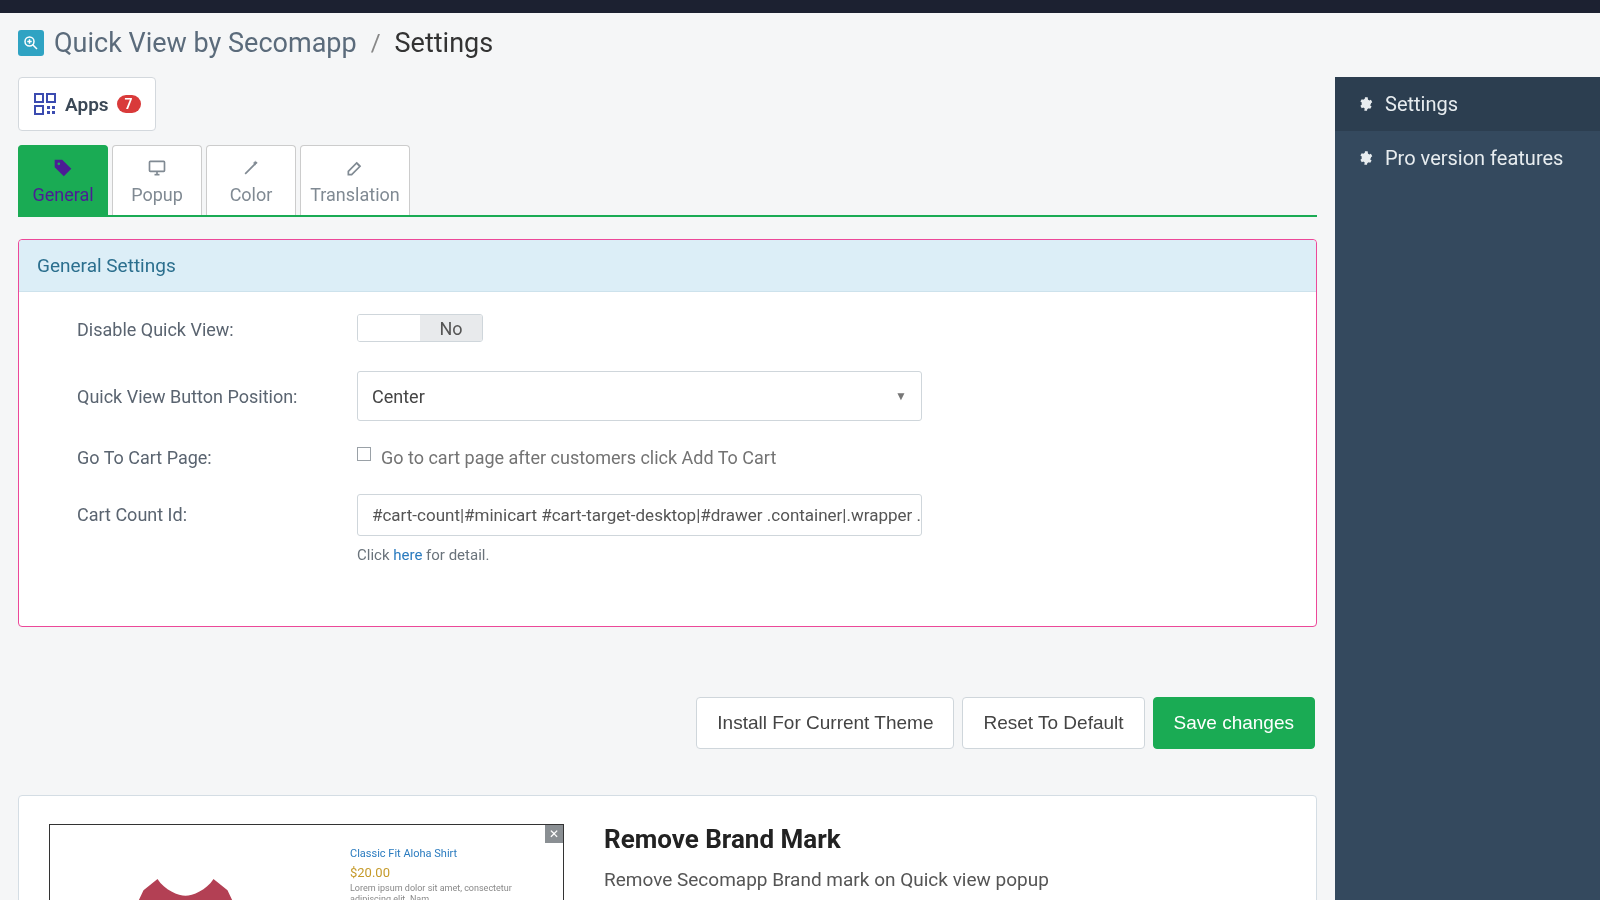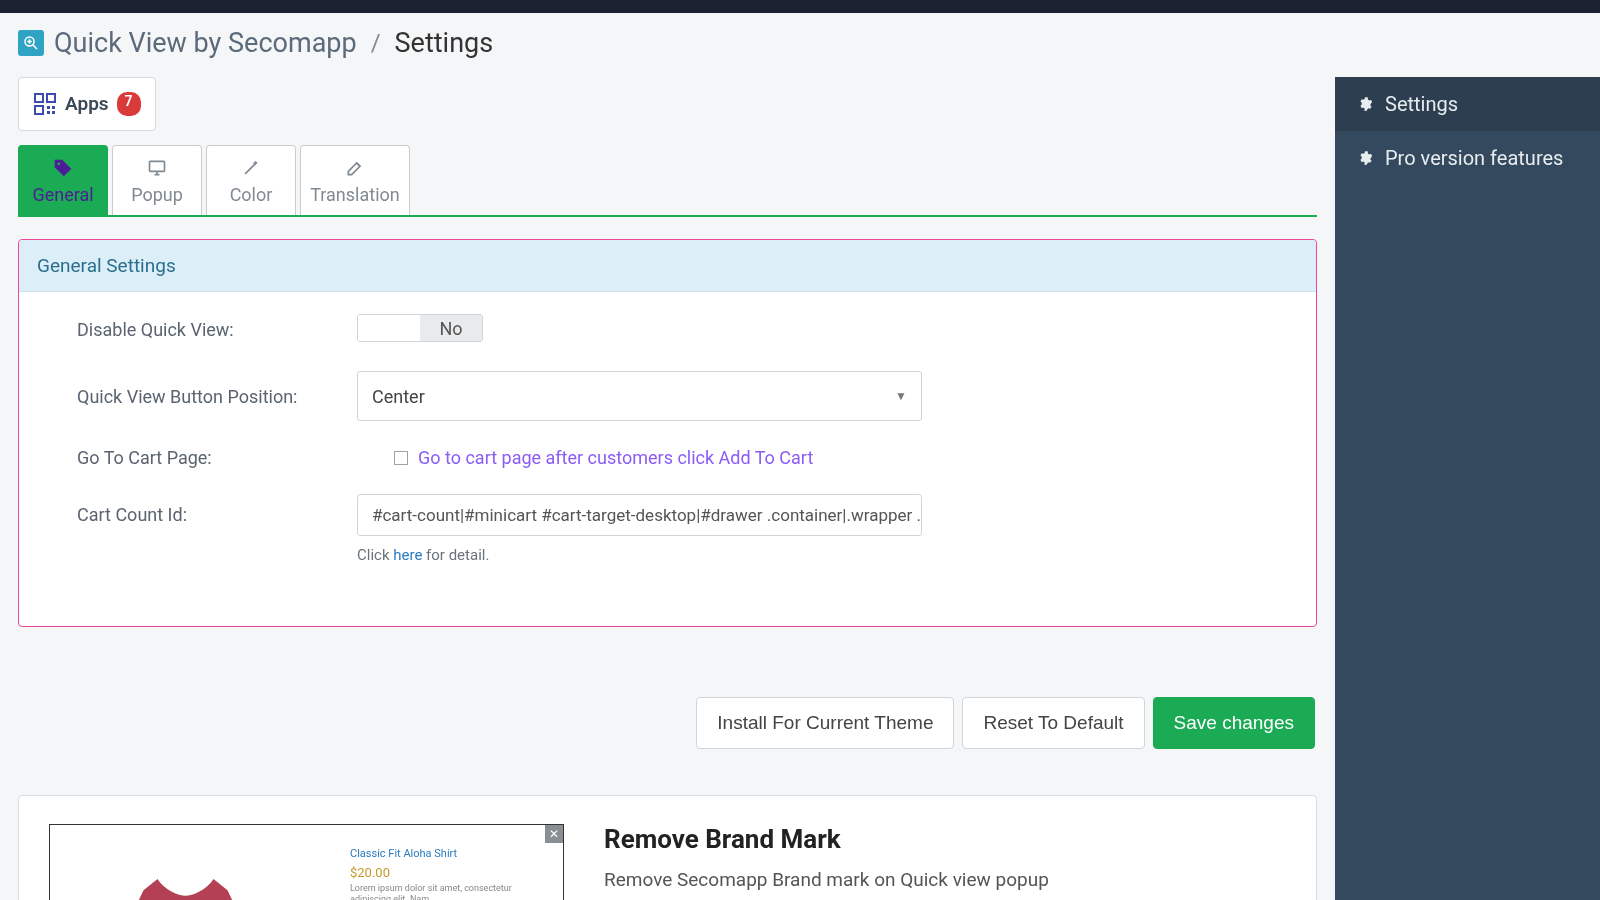--- a/index.html
+++ b/index.html
@@ -10,21 +10,21 @@
   .app-logo svg { width: 18px; height: 18px; }
   .crumb-app { font-size: 27px; color: #5b6b7b; font-weight: 400; }
   .crumb-sep { font-size: 24px; color: #888; margin: 0 4px; }
   .crumb-page { font-size: 27px; color: #333; font-weight: 400; }
   .layout { display: flex; width: 100%; }
   .main-col { flex: 0 0 1335px; padding: 0 18px 0 18px; }
   .side-col { flex: 1; background: #34495e; min-height: 830px; }
   .side-item { display: flex; align-items: center; gap: 12px; padding: 15px 22px; color: #e7ecef; font-size: 20px; cursor: pointer; }
   .side-item.active { background: #2c3e50; }
   .side-item svg { width: 16px; height: 16px; fill: #e7ecef; }
-  .apps-pill { display: inline-flex; gap: 8px; border: 1px solid #d3d8dd; border-radius: 4px; padding: 14px 14px; background: #fff; }
+  .apps-pill { display: inline-flex; align-items: center; gap: 8px; border: 1px solid #d3d8dd; border-radius: 4px; padding: 14px 14px; background: #fff; }
   .apps-pill .qr { width: 24px; height: 24px; }
   .apps-pill .lbl { font-size: 19px; color: #3b4856; font-weight: 600; }
   .apps-pill .badge { background: #d93a3a; color: #fff; border-radius: 10px; font-size: 14px; padding: 1px 8px; font-weight: 600; }
   .tabs { display: flex; margin-top: 14px; border-bottom: 2px solid #1aab54; }
   .tab { width: 90px; border: 1px solid #ccc; border-bottom: none; background: #fff; color: #808a93; display: flex; flex-direction: column; align-items: center; justify-content: center; gap: 6px; padding: 12px 6px 10px 6px; font-size: 18px; cursor: pointer; border-top-left-radius: 4px; border-top-right-radius: 4px; margin-right: 4px; }
   .tab.wide { width: 110px; }
   .tab.active { background: #1aab54; color: #4c1d95; border-color: #1aab54; }
   .tab svg { width: 20px; height: 20px; fill: currentColor; }
   .panel { border: 1px solid #ec4899; border-radius: 4px; margin-top: 22px; background: #fff; }
   .panel-head { background: #dceef7; color: #2b6f8e; font-size: 19px; padding: 14px 18px; border-bottom: 1px solid #cde2ec; border-top-left-radius: 4px; border-top-right-radius: 4px; }
@@ -32,21 +32,21 @@
   .form-row { display: flex; align-items: center; margin-bottom: 26px; }
   .form-row.top { align-items: flex-start; }
   .form-label { width: 310px; color: #5a6470; font-size: 18px; padding-left: 30px; }
   .form-ctl { flex: 1; }
   .toggle { display: inline-flex; border: 1px solid #cfd6db; border-radius: 3px; overflow: hidden; height: 28px; width: 126px; }
   .toggle .half { flex: 1; display: flex; align-items: center; justify-content: center; font-size: 18px; }
   .toggle .off { background: #fff; }
   .toggle .on { background: #e8eaec; color: #555; }
   .select { width: 565px; height: 50px; border: 1px solid #cfd6db; border-radius: 3px; background: #fff; display: flex; align-items: center; justify-content: space-between; padding: 0 14px; font-size: 18px; color: #444; }
   .select .caret { color: #777; font-size: 12px; }
-  .check-line { display: flex; align-items: center; gap: 10px; font-size: 18px; color: #8b5cf6; margin-left: 37px; }
+  .check-line { display: flex; align-items: flex-start; gap: 10px; font-size: 18px; color: #737373; }
   .check-box { width: 14px; height: 14px; border: 1px solid #9aa1a7; background: #fff; }
   .text-input { width: 565px; height: 42px; border: 1px solid #cfd6db; border-radius: 3px; padding: 0 14px; font-size: 17px; color: #555; background: #fff; display: flex; align-items: center; white-space: nowrap; overflow: hidden; }
   .hint { font-size: 15px; color: #6a737b; margin-top: 10px; }
   .hint a { color: #2a7bbf; text-decoration: none; }
   .btn-row { display: flex; justify-content: flex-end; gap: 8px; margin-top: 70px; padding-right: 2px; }
   .btn { padding: 14px 20px; font-size: 19px; border-radius: 4px; border: 1px solid #cfd6db; background: #fff; color: #444; cursor: pointer; }
   .btn.primary { background: #1aab54; border-color: #1aab54; color: #fff; }
   .promo { border: 1px solid #d4dde4; background: #fff; border-radius: 4px; margin-top: 46px; padding: 28px 30px 10px 30px; display: flex; gap: 40px; align-items: flex-start; }
   .promo-img { width: 515px; height: 210px; border: 1px solid #333; position: relative; background: #fff; overflow: hidden; }
   .promo-img .x { position: absolute; top: 0; right: 0; width: 18px; height: 18px; background: #8a8f93; color: #fff; font-size: 12px; display: flex; align-items: center; justify-content: center; }

